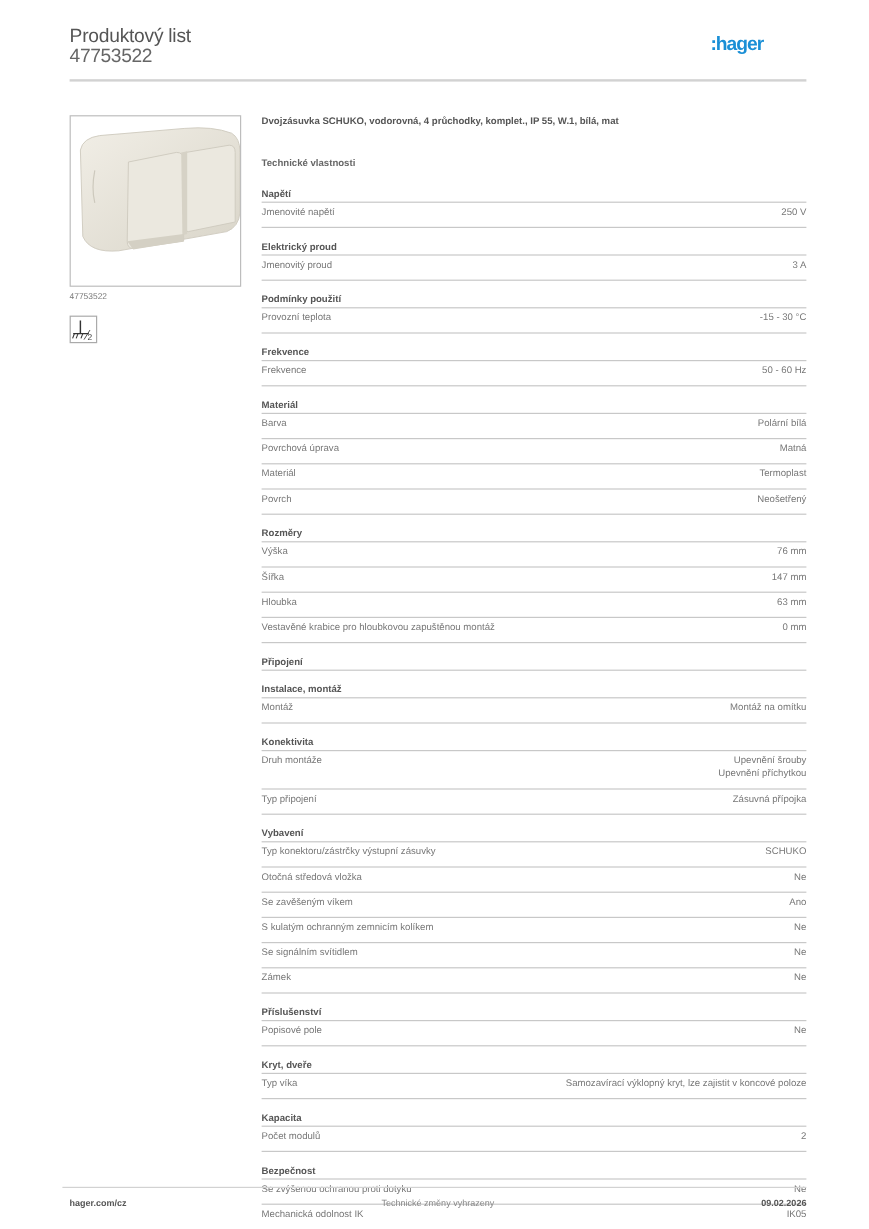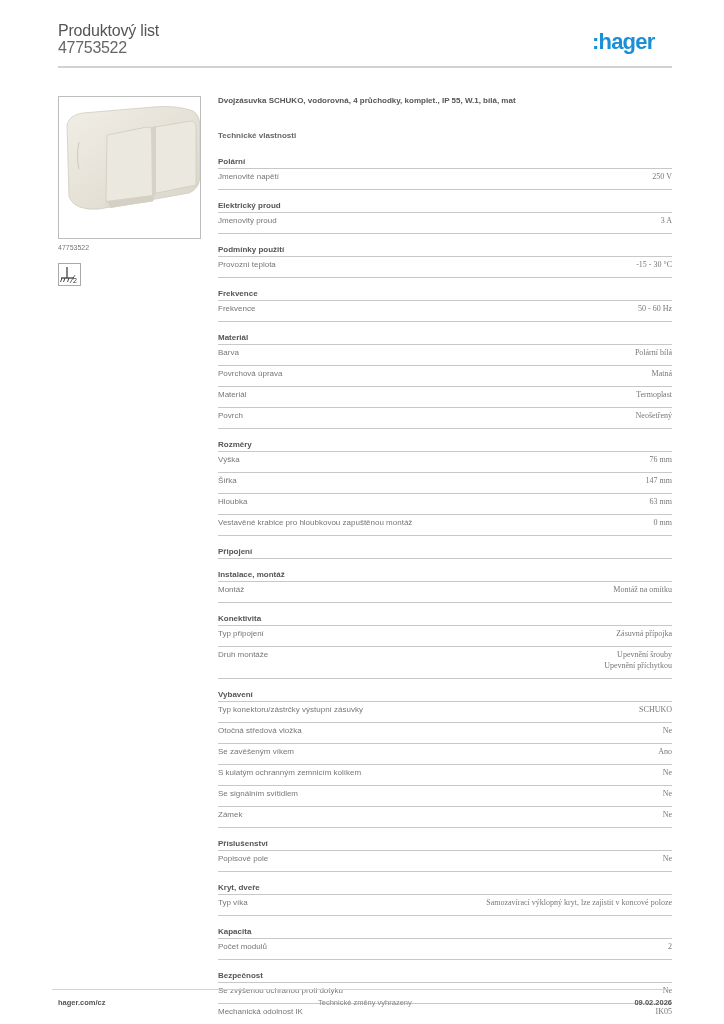--- a/index.html
+++ b/index.html
@@ -1,36 +1,36 @@
 <!DOCTYPE html>
 <html><head>
 <meta charset="utf-8">
 <style>
   * { box-sizing: border-box; margin: 0; padding: 0; }
   html, body { width: 724px; height: 1024px; background: #ffffff; overflow: hidden; }
   body { position: relative; font-family: "Liberation Sans", sans-serif; color: #555; }
 
   .doc-title { position: absolute; left: 58px; top: 22px; font-size: 16px; font-weight: normal; color: #555; letter-spacing: -0.2px; }
   .doc-number { position: absolute; left: 58px; top: 39px; font-size: 16px; color: #666; letter-spacing: -0.3px; }
-  .logo { position: absolute; left: 592px; top: 29px; font-size: 22px; font-weight: bold; color: #1a8fd6; letter-spacing: -0.8px; }
+  .logo { position: absolute; left: 592px; top: 29px; font-size: 16px; font-weight: bold; color: #1a8fd6; letter-spacing: -0.8px; }
   .header-rule { position: absolute; left: 58px; top: 66px; width: 614px; height: 2px; background: #d2d2d2; }
 
   .product-image { position: absolute; left: 58px; top: 96px; width: 143px; height: 143px; border: 1px solid #bdbdbd; background: #fff; overflow: hidden; }
   .img-caption { position: absolute; left: 58px; top: 244px; font-size: 7px; color: #777; }
   .install-icon-box { position: absolute; left: 58px; top: 263px; width: 23px; height: 23px; border: 1px solid #aaa; }
 
   .product-desc { position: absolute; left: 218px; top: 96px; font-size: 8px; font-weight: bold; color: #555; }
   .tech-heading { position: absolute; left: 218px; top: 131px; font-size: 8px; font-weight: bold; color: #666; }
 
   .specs { position: absolute; left: 218px; top: 155px; width: 454px; }
   .section { margin-bottom: 9px; }
   .section-title { font-size: 8px; font-weight: bold; color: #555; height: 14px; line-height: 13px; border-bottom: 1px solid #c8c8c8; }
   .row { display: flex; justify-content: space-between; font-size: 8px; color: #777; border-bottom: 1px solid #c8c8c8; min-height: 14.7px; line-height: 11px; padding-top: 2px; padding-bottom: 7px; }
   .row .label { flex: 0 0 auto; }
-  .row .value { text-align: right; margin-left: 20px; font-family: Liberation Serif, serif; }
+  .row .value { text-align: right; margin-left: 20px; }
   .row .value span { display: block; }
   .row .value.wide { max-width: 220px; }
 
   .footer-rule { position: absolute; left: 52px; top: 989px; width: 620px; height: 1px; background: #d2d2d2; }
   .footer-left { position: absolute; left: 58px; top: 998px; font-size: 7.5px; font-weight: bold; color: #555; text-align: right; }
   .footer-center { position: absolute; left: 318px; top: 998px; font-size: 7.5px; color: #888; }
   .footer-right { position: absolute; left: 620px; width: 52px; text-align: right; top: 998px; font-size: 7.5px; font-weight: bold; color: #555; }
 </style>
 </head>
 <body>
@@ -68,21 +68,21 @@
     <line x1="11" y1="19" x2="16" y2="11" stroke="#333" stroke-width="0.7"></line>
   </svg>
 </div>
 
 <div class="product-desc">Dvojzásuvka SCHUKO, vodorovná, 4 průchodky, komplet., IP 55, W.1, bílá, mat</div>
 <div class="tech-heading">Technické vlastnosti</div>
 
 <div class="specs">
 
   <div class="section">
-    <div class="section-title">Polární</div>
+    <div class="section-title">Napětí</div>
     <div class="row">
         <span class="label">Jmenovité napětí</span>
         <span class="value">
           <span>250 V</span>
         </span>
       </div>
   </div>
 
   <div class="section">
     <div class="section-title">Elektrický proud</div>
@@ -179,31 +179,31 @@
     <div class="row">
         <span class="label">Montáž</span>
         <span class="value">
           <span>Montáž na omítku</span>
         </span>
       </div>
   </div>
 
   <div class="section">
     <div class="section-title">Konektivita</div>
-    <div class="row">
-        <span class="label">Typ připojení</span>
-        <span class="value">
-          <span>Zásuvná přípojka</span>
-        </span>
-      </div>
     <div class="row">
         <span class="label">Druh montáže</span>
         <span class="value">
           <span>Upevnění šrouby</span>
           <span>Upevnění příchytkou</span>
+        </span>
+      </div>
+    <div class="row">
+        <span class="label">Typ připojení</span>
+        <span class="value">
+          <span>Zásuvná přípojka</span>
         </span>
       </div>
   </div>
 
   <div class="section">
     <div class="section-title">Vybavení</div>
     <div class="row">
         <span class="label">Typ konektoru/zástrčky výstupní zásuvky</span>
         <span class="value">
           <span>SCHUKO</span>

